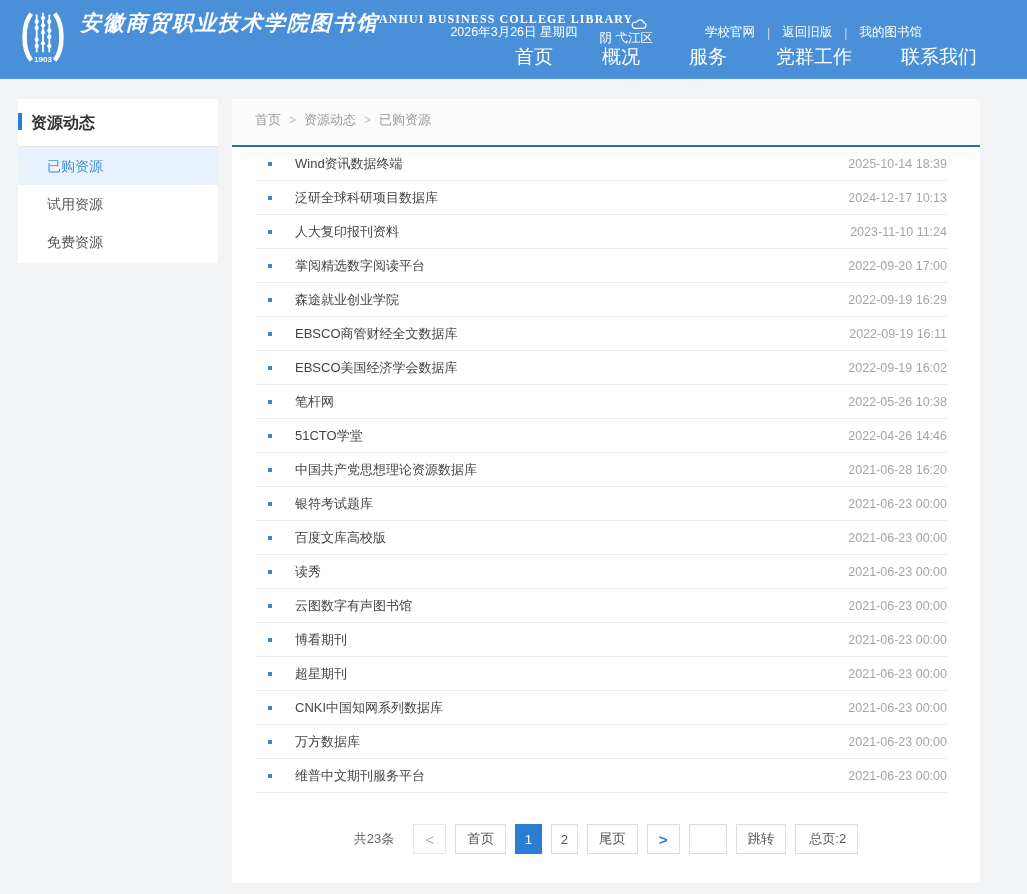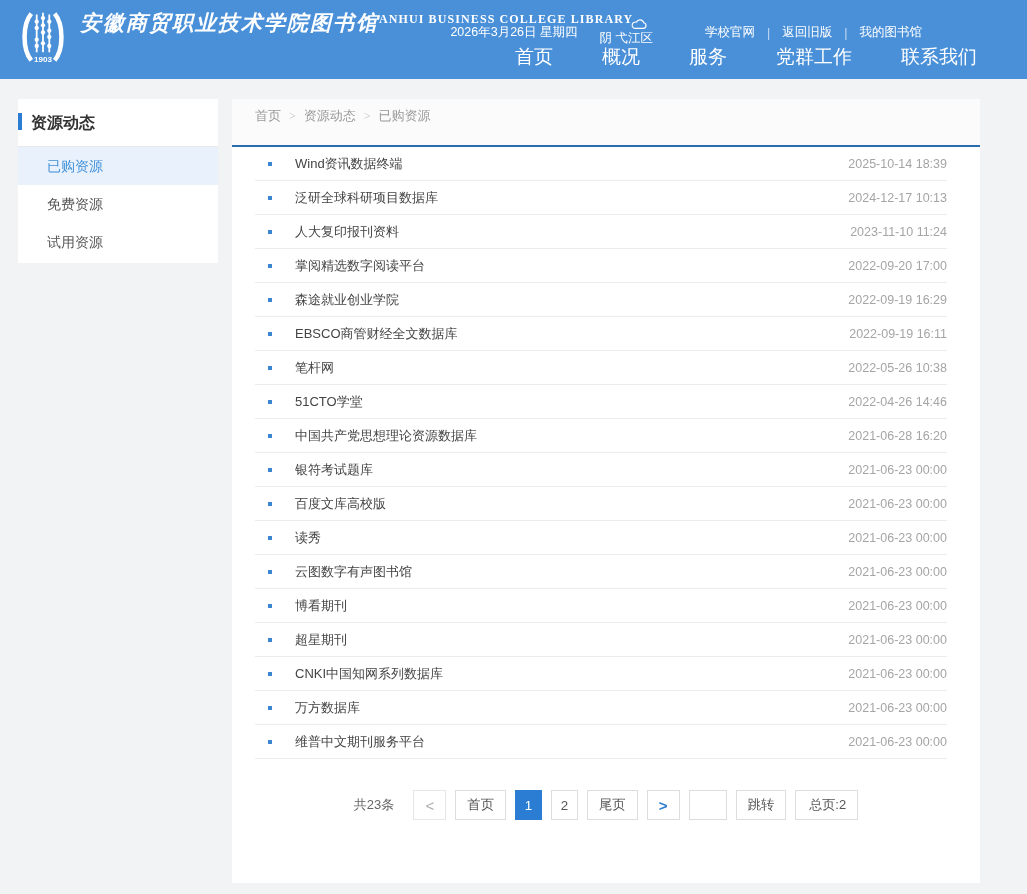--- a/index.html
+++ b/index.html
@@ -25,21 +25,21 @@
   .main-nav{position:absolute;top:44px;right:50px;display:flex;gap:49px;font-size:19px;color:#fff;}
   .nav-item{color:#fff;text-decoration:none;cursor:pointer;}
   
   .sidebar{position:absolute;left:18px;top:99px;width:200px;background:#fff;padding-bottom:2px;}
   .sb-title{position:relative;padding:14px 0 12px 13px;font-size:16px;font-weight:bold;color:#333;border-bottom:1px solid #e8e8e8;}
   .sb-accent{position:absolute;left:0;top:14px;width:4px;height:17px;background:#2a7dd2;}
   .sb-item{height:38px;line-height:38px;padding-left:29px;font-size:14px;color:#555;cursor:pointer;}
   .sb-item.active{background:#e9f2fc;color:#4090d9;}
   
   .main-card{position:absolute;left:232px;top:99px;width:748px;height:784px;background:#fff;}
-  .crumb{height:46px;line-height:33px;padding-left:23px;font-size:13px;color:#999;background:#fbfbfb;border-bottom:2px solid #2a6cb2;white-space:nowrap;font-family:Liberation Serif, serif;}
+  .crumb{height:46px;line-height:41px;padding-left:23px;font-size:13px;color:#999;background:#fbfbfb;border-bottom:2px solid #2a6cb2;white-space:nowrap;}
   .crumb a{color:#999;text-decoration:none;cursor:pointer;}
   .crumb .csep{color:#bbb;margin:0 8px;font-size:12px;}
   .res-list{margin:0 33px 0 23px;}
   .row{height:33px;display:flex;align-items:center;border-bottom:1px solid #ededed;font-size:13px;gap:13px;}
   .bullet{width:4px;height:4px;background:#3a86d2;margin:0 10px 0 13px;flex:none;}
   .row .title{color:#444;flex:1;text-decoration:none;cursor:pointer;white-space:nowrap;overflow:hidden;}
   .row .date{color:#a5a5a5;font-size:12.5px;flex:none;}
   
   .pager{margin-top:31px;display:flex;justify-content:center;align-items:center;gap:9px;font-size:13px;}
   .pg-total{color:#666;margin-right:10px;}
@@ -113,22 +113,22 @@
     </div>
 </div>
 
 <div class="sidebar">
   <div class="sb-title">
     <span class="sb-accent"></span>
     <span>资源动态</span>
   </div>
   <div>
       <div class="sb-item active">已购资源</div>
+      <div class="sb-item">试用资源</div>
       <div class="sb-item">免费资源</div>
-      <div class="sb-item">试用资源</div>
     </div>
 </div>
 
 <div class="main-card">
   <div class="crumb"><a>首页</a><span class="csep">&gt;</span><a>资源动态</a><span class="csep">&gt;</span><a>已购资源</a></div>
   <div class="res-list">
       <div class="row">
         <span class="bullet"></span>
         <a class="title">Wind资讯数据终端</a>
         <span class="date">2025-10-14 18:39</span>
@@ -150,20 +150,25 @@
       </div>
       <div class="row">
         <span class="bullet"></span>
         <a class="title">森途就业创业学院</a>
         <span class="date">2022-09-19 16:29</span>
       </div>
       <div class="row">
         <span class="bullet"></span>
         <a class="title">EBSCO商管财经全文数据库</a>
         <span class="date">2022-09-19 16:11</span>
+      </div>
+      <div class="row">
+        <span class="bullet"></span>
+        <a class="title">EBSCO美国经济学会数据库</a>
+        <span class="date">2022-09-19 16:02</span>
       </div>
       <div class="row">
         <span class="bullet"></span>
         <a class="title">笔杆网</a>
         <span class="date">2022-05-26 10:38</span>
       </div>
       <div class="row">
         <span class="bullet"></span>
         <a class="title">51CTO学堂</a>
         <span class="date">2022-04-26 14:46</span>

